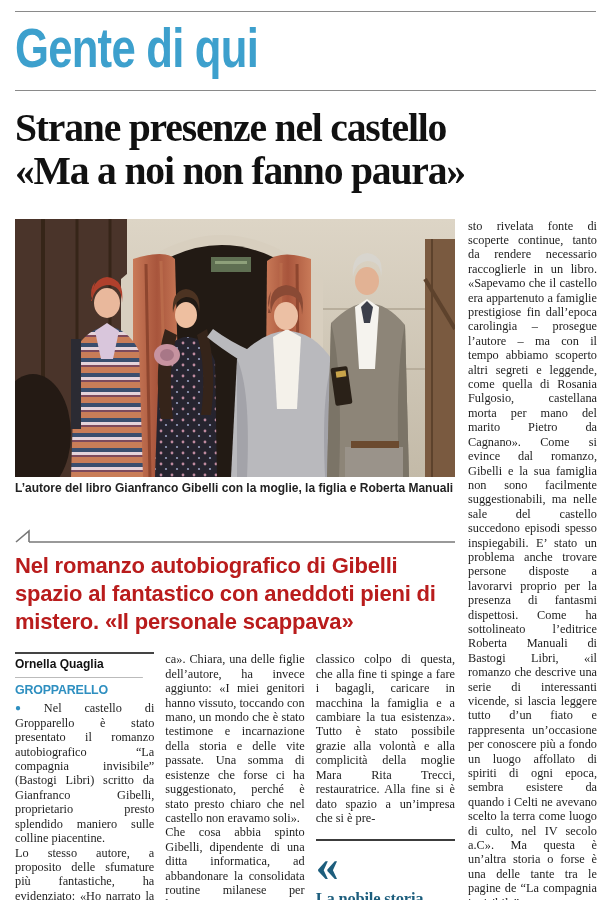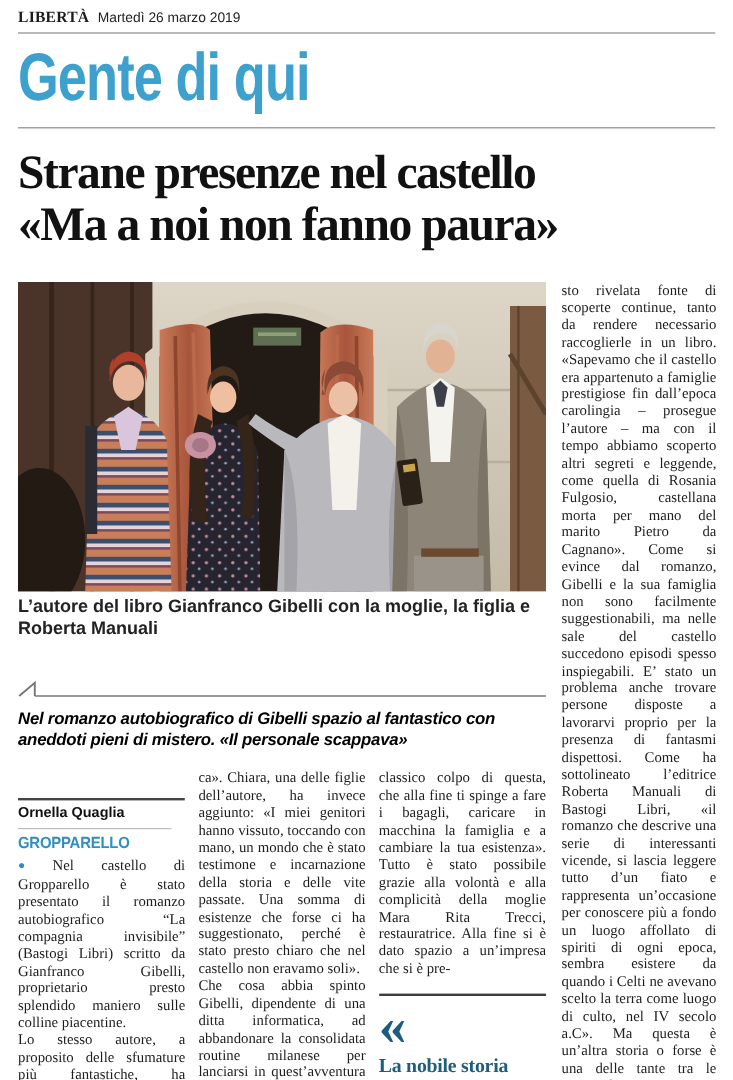--- a/index.html
+++ b/index.html
@@ -39,47 +39,46 @@
   }
   
   .main{
     display:grid;grid-template-columns:440px 129px;column-gap:13px;
     margin-top:26px;
   }
   
   .photo-wrap{width:440px;height:258px;overflow:hidden;background:#cdc4b4;}
   .caption{
     font-family:"Liberation Sans",sans-serif;font-weight:700;
-    font-size:15px;line-height:1.2;color:#222;margin-top:4px;
+    font-size:12px;line-height:1.2;color:#222;margin-top:4px;
   }
   
   .standfirst-block{margin-top:32px;}
   .standfirst-rule{display:block;}
   .standfirst{
     font-family:"Liberation Sans",sans-serif;font-weight:700;
-    font-size:14px;line-height:1.28;color:#000000;
-    margin-top:8px;letter-spacing:-.2px;font-style:italic;
+    font-size:22px;line-height:1.28;color:#b91c1c;
+    margin-top:8px;letter-spacing:-.2px;
   }
   
   .body-cols{
     display:grid;grid-template-columns:repeat(3,1fr);column-gap:11px;
     margin-top:16px;
   }
   .bodytext p{
     margin:0;
     font-size:12.3px;line-height:14.4px;
     text-align:justify;
     color:#1d1d1d;
   }
   .byline{
     font-family:"Liberation Sans",sans-serif;font-weight:700;
     font-size:12px;color:#111;
     border-top:2px solid #444;
     padding-top:3px;
-    margin-top:24px;
   }
   .location{
     font-family:"Liberation Sans",sans-serif;font-weight:700;
     font-size:13.5px;color:#2e8fc0;letter-spacing:-.2px;
     border-top:1px solid #bbb;
     margin-top:6px;padding-top:4px;
     transform:scaleX(.92);transform-origin:left center;
   }
   .lead-bullet{color:#2e8fc0;font-size:10px;vertical-align:1px;padding-right:3px;}
   .col1-first{margin-top:4px !important;}
@@ -99,24 +98,20 @@
     letter-spacing:-.2px;margin-top:2px;
   }
   
   .right-col p{margin:0;}
 </style>
 </head>
 <body>
 
 <div class="page">
 
-  <div class="masthead">
-    <span class="brand">LIBERTÀ</span>
-    <span class="edition-date">Martedì 26 marzo 2019</span>
-  </div>
   <hr class="rule">
 
   <div class="section-title">Gente di qui</div>
   <hr class="rule after-section-rule">
 
   <div class="headline">
     <div>Strane presenze nel castello</div>
     <div>«Ma a noi non fanno paura»</div>
   </div>
 

